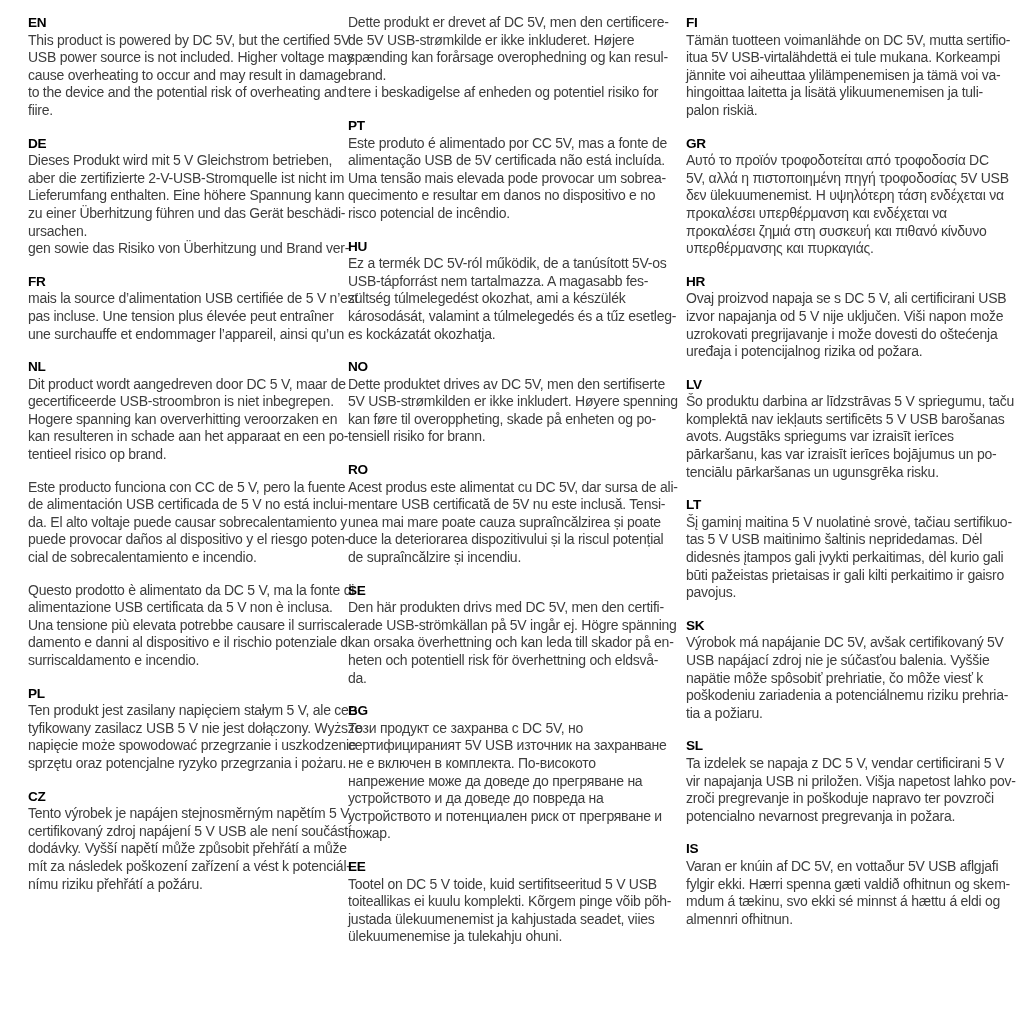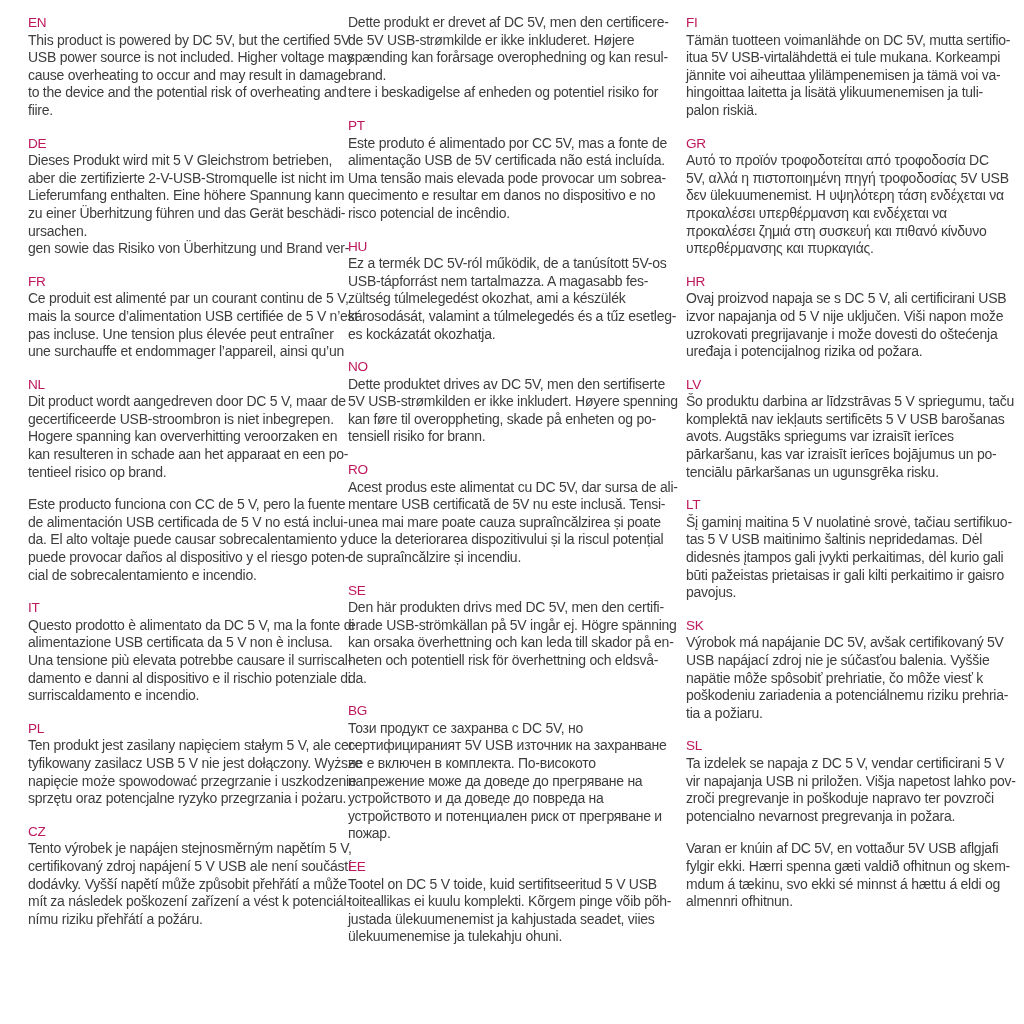--- a/index.html
+++ b/index.html
@@ -20,23 +20,23 @@
     flex: 0 0 auto;
     font-size: 14px;
     line-height: 17.6px;
     letter-spacing: -0.25px;
   }
   .col-1 { width: 310px; }
   .col-2 { width: 314px; margin-left: 10px; }
   .col-3 { width: 324px; margin-left: 24px; }
   .sec { margin-bottom: 15px; }
   .code {
-    font-weight: 400;
+    font-weight: 700;
     font-size: 13.6px;
-    color: #be185d;
+    color: #000000;
   }
   .line {
     white-space: nowrap;
     color: #3d3d3d;
   }
 </style>
 </head>
 <body>
 
 <div class="page">
@@ -53,42 +53,40 @@
         <div class="code">DE</div>
         <div class="line">Dieses Produkt wird mit 5 V Gleichstrom betrieben,</div>
         <div class="line">aber die zertifizierte 2-V-USB-Stromquelle ist nicht im</div>
         <div class="line">Lieferumfang enthalten. Eine höhere Spannung kann</div>
         <div class="line">zu einer Überhitzung führen und das Gerät beschädi-</div>
         <div class="line">ursachen.</div>
         <div class="line">gen sowie das Risiko von Überhitzung und Brand ver-</div>
       </section>
       <section class="sec">
         <div class="code">FR</div>
-        <div class="line">Ce produit est alimenté par un courant continu de 5 V,</div>
         <div class="line">mais la source d’alimentation USB certifiée de 5 V n’est</div>
         <div class="line">pas incluse. Une tension plus élevée peut entraîner</div>
         <div class="line">une surchauffe et endommager l’appareil, ainsi qu’un</div>
       </section>
       <section class="sec">
         <div class="code">NL</div>
         <div class="line">Dit product wordt aangedreven door DC 5 V, maar de</div>
         <div class="line">gecertificeerde USB-stroombron is niet inbegrepen.</div>
         <div class="line">Hogere spanning kan oververhitting veroorzaken en</div>
         <div class="line">kan resulteren in schade aan het apparaat en een po-</div>
         <div class="line">tentieel risico op brand.</div>
       </section>
       <section class="sec">
         <div class="line">Este producto funciona con CC de 5 V, pero la fuente</div>
         <div class="line">de alimentación USB certificada de 5 V no está inclui-</div>
         <div class="line">da. El alto voltaje puede causar sobrecalentamiento y</div>
         <div class="line">puede provocar daños al dispositivo y el riesgo poten-</div>
         <div class="line">cial de sobrecalentamiento e incendio.</div>
       </section>
       <section class="sec">
-        <div class="code">IT</div>
         <div class="line">Questo prodotto è alimentato da DC 5 V, ma la fonte di</div>
         <div class="line">alimentazione USB certificata da 5 V non è inclusa.</div>
         <div class="line">Una tensione più elevata potrebbe causare il surriscal-</div>
         <div class="line">damento e danni al dispositivo e il rischio potenziale di</div>
         <div class="line">surriscaldamento e incendio.</div>
       </section>
       <section class="sec">
         <div class="code">PL</div>
         <div class="line">Ten produkt jest zasilany napięciem stałym 5 V, ale cer-</div>
         <div class="line">tyfikowany zasilacz USB 5 V nie jest dołączony. Wyższe</div>
@@ -219,19 +217,20 @@
         <div class="line">tia a požiaru.</div>
       </section>
       <section class="sec">
         <div class="code">SL</div>
         <div class="line">Ta izdelek se napaja z DC 5 V, vendar certificirani 5 V</div>
         <div class="line">vir napajanja USB ni priložen. Višja napetost lahko pov-</div>
         <div class="line">zroči pregrevanje in poškoduje napravo ter povzroči</div>
         <div class="line">potencialno nevarnost pregrevanja in požara.</div>
       </section>
       <section class="sec">
+        <div class="code">IS</div>
         <div class="line">Varan er knúin af DC 5V, en vottaður 5V USB aflgjafi</div>
         <div class="line">fylgir ekki. Hærri spenna gæti valdið ofhitnun og skem-</div>
         <div class="line">mdum á tækinu, svo ekki sé minnst á hættu á eldi og</div>
         <div class="line">almennri ofhitnun.</div>
       </section>
     </div>
 </div>
 
 </body></html>

